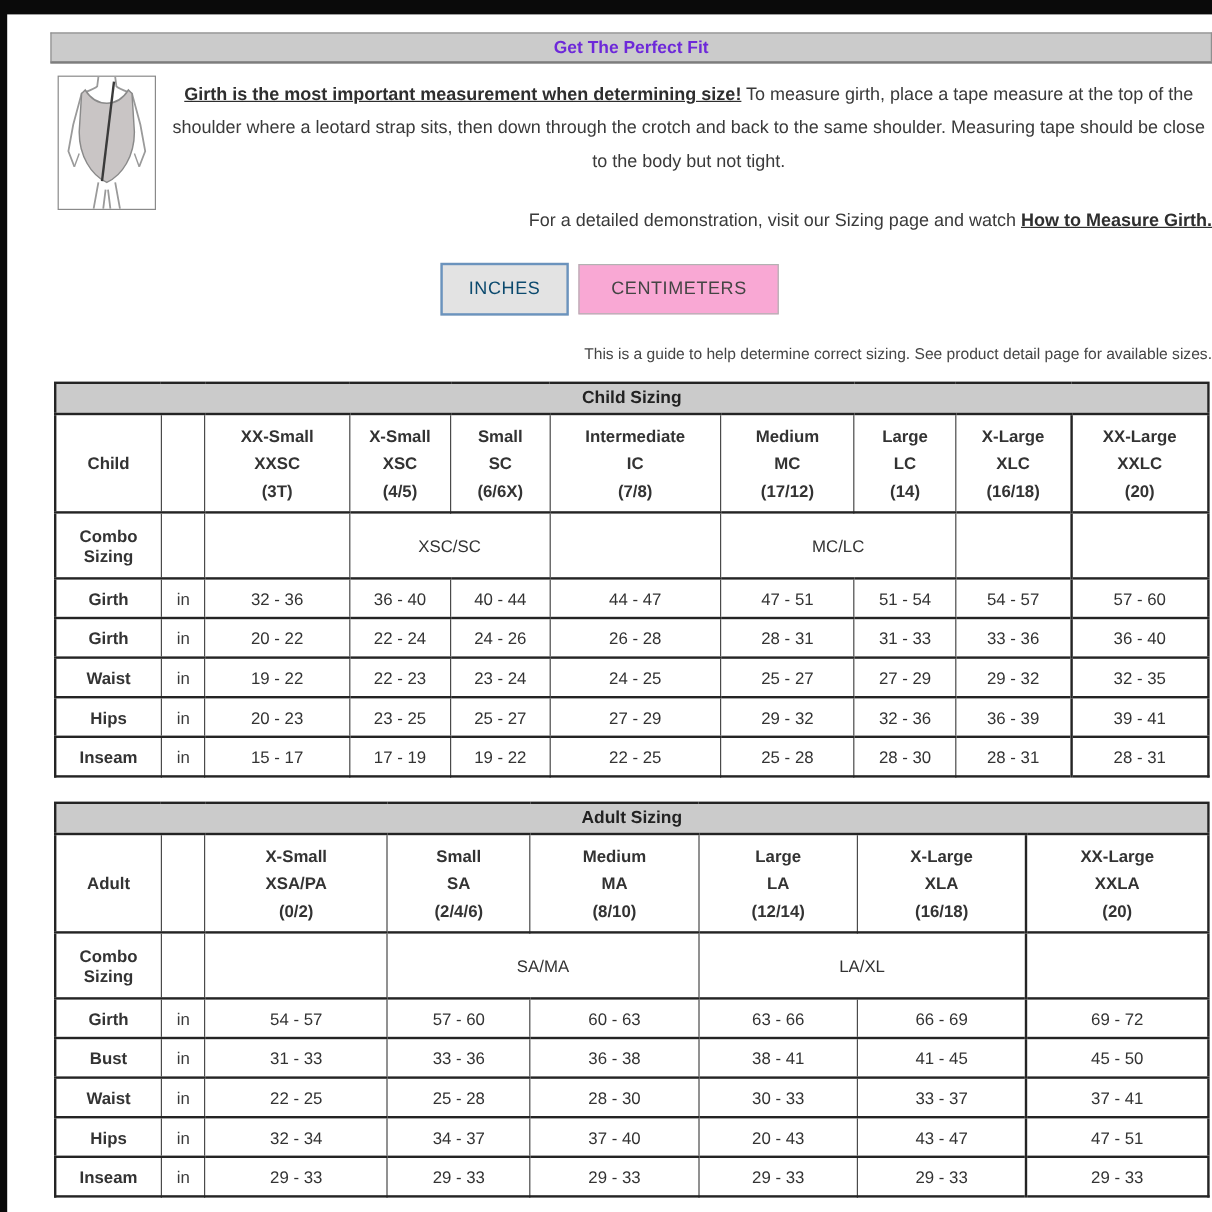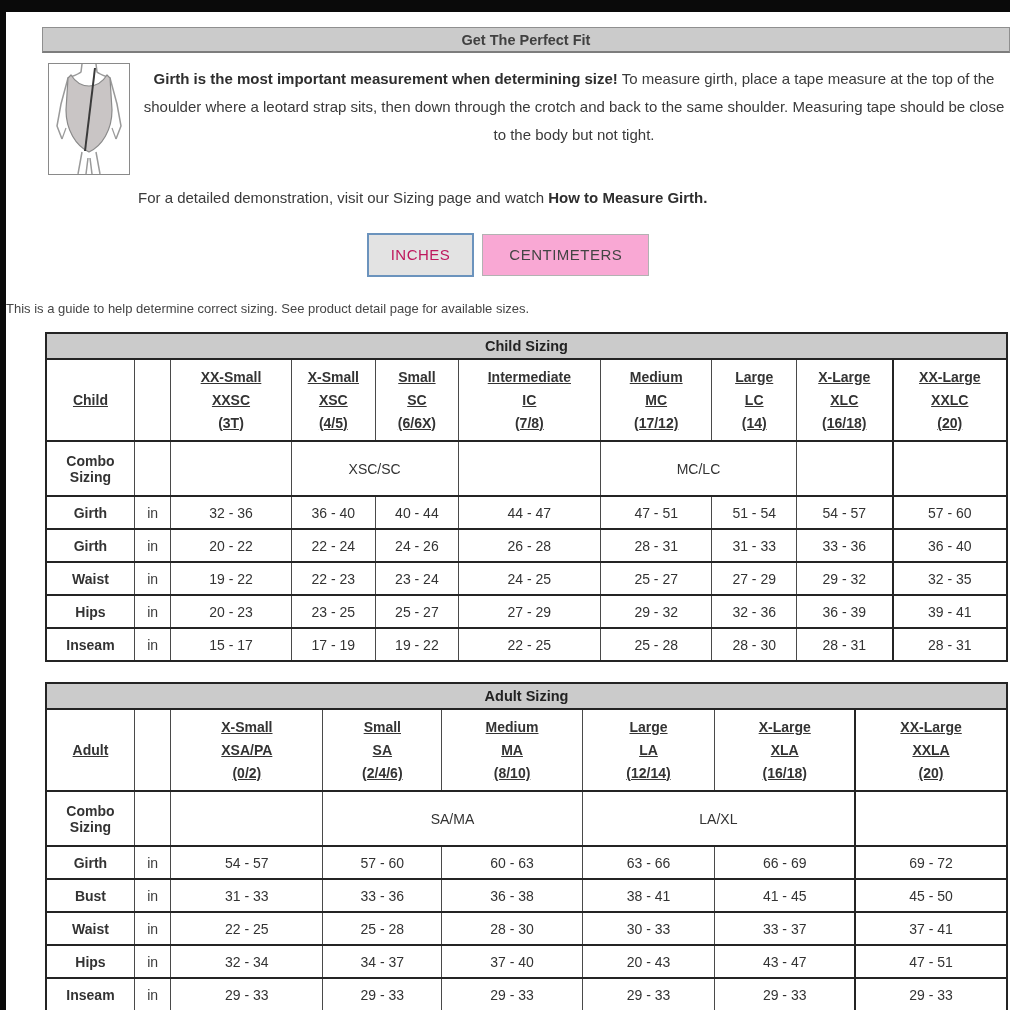--- a/index.html
+++ b/index.html
@@ -14,62 +14,62 @@
     position: absolute; top: 12px; left: 6px; right: 0; bottom: 0;
     background: #ffffff; overflow: hidden;
   }
   
   .title-bar {
     margin: 15px 0 0 36px;
     background: #cbcbcb;
     border: 1px solid #8f8f8f;
     border-bottom: 2px solid #7d7d7d;
     height: 26px; line-height: 24px;
-    text-align: center; font-weight: bold; font-size: 14.5px; color: #404040;
+    text-align: center; font-weight: bold; font-size: 14.5px; color: #6d28d9;
   }
   
   .intro { display: flex; margin: 10px 0 0 42px; }
   .figure-box {
     width: 82px; height: 112px; flex: 0 0 auto;
     border: 1px solid #8a8a8a; background: #fff;
   }
   .intro-text { width: 872px; margin-left: 8px; }
   .intro-para {
     margin: 2px 0 0 0; text-align: center;
     font-size: 15px; line-height: 28px; color: #3a3a3a;
   }
   .demo-line {
-    margin: 40px 0 0 0; text-align: left;
+    margin: 26px 0 0 0; text-align: right;
     font-size: 15px; color: #3a3a3a;
   }
-  b { color: #2e2e2e; }
+  b { color: #2e2e2e; text-decoration: underline; }
   
   .unit-toggle { margin-top: 27px; text-align: center; }
   .btn {
     display: inline-block; vertical-align: middle;
     font-family: "Liberation Sans", sans-serif;
     font-size: 15px; color: #444; letter-spacing: 0.5px;
     padding: 0 22px; height: 44px; line-height: 40px;
     cursor: pointer;
   }
   .btn-selected {
     background: #e3e3e3;
     border: 2px solid #6b93bd;
-    color: #be185d;
+    color: #0c4a6e;
     margin-right: 8px;
     text-align: right;
   }
   .btn-plain {
     background: #f9a8d4;
     border: 1px solid #b2b2b2;
     height: 42px; line-height: 40px;
     padding: 0 26px;
   }
   .note-line {
-    margin-top: 24px; text-align: left;
+    margin-top: 24px; text-align: right;
     font-size: 13px; color: #454545;
   }
   
   .sizing-table {
     border-collapse: collapse;
     width: 963px;
     margin: 0 0 0 39px;
     table-layout: fixed;
     border-radius: 26px;
   }
@@ -84,21 +84,21 @@
     text-align: center; vertical-align: middle;
     font-size: 14px; color: #333;
     padding: 2px 3px; background: #fff;
     overflow: hidden;
   }
   .sizing-table td.col-last { border-left: 2px solid #242424; }
   .sizing-table tr.tbl-title-row td {
     background: #cbcbcb; font-weight: bold; font-size: 14.5px;
     height: 26px; color: #222;
   }
-  .sizing-table tr.hdr-row td { height: 82px; font-weight: bold; line-height: 23px; text-decoration: underline; }
+  .sizing-table tr.hdr-row td { height: 82px; font-weight: bold; line-height: 23px; }
   .sizing-table tr.combo-row td { height: 55px; }
   .sizing-table tr.data-row td { height: 33px; }
   .sizing-table td.row-label { font-weight: bold; }
   .sizing-table td.unit-cell { font-weight: normal; color: #3a3a3a; }
   
   .tbl-child col.c-label { width: 9.2%; }  .tbl-child col.c-unit { width: 3.8%; }
   .tbl-child col.c0 { width: 12.5%; } .tbl-child col.c1 { width: 8.8%; }
   .tbl-child col.c2 { width: 8.6%; }  .tbl-child col.c3 { width: 14.8%; }
   .tbl-child col.c4 { width: 11.6%; } .tbl-child col.c5 { width: 8.8%; }
   .tbl-child col.c6 { width: 10.0%; } .tbl-child col.c7 { width: 11.9%; }

